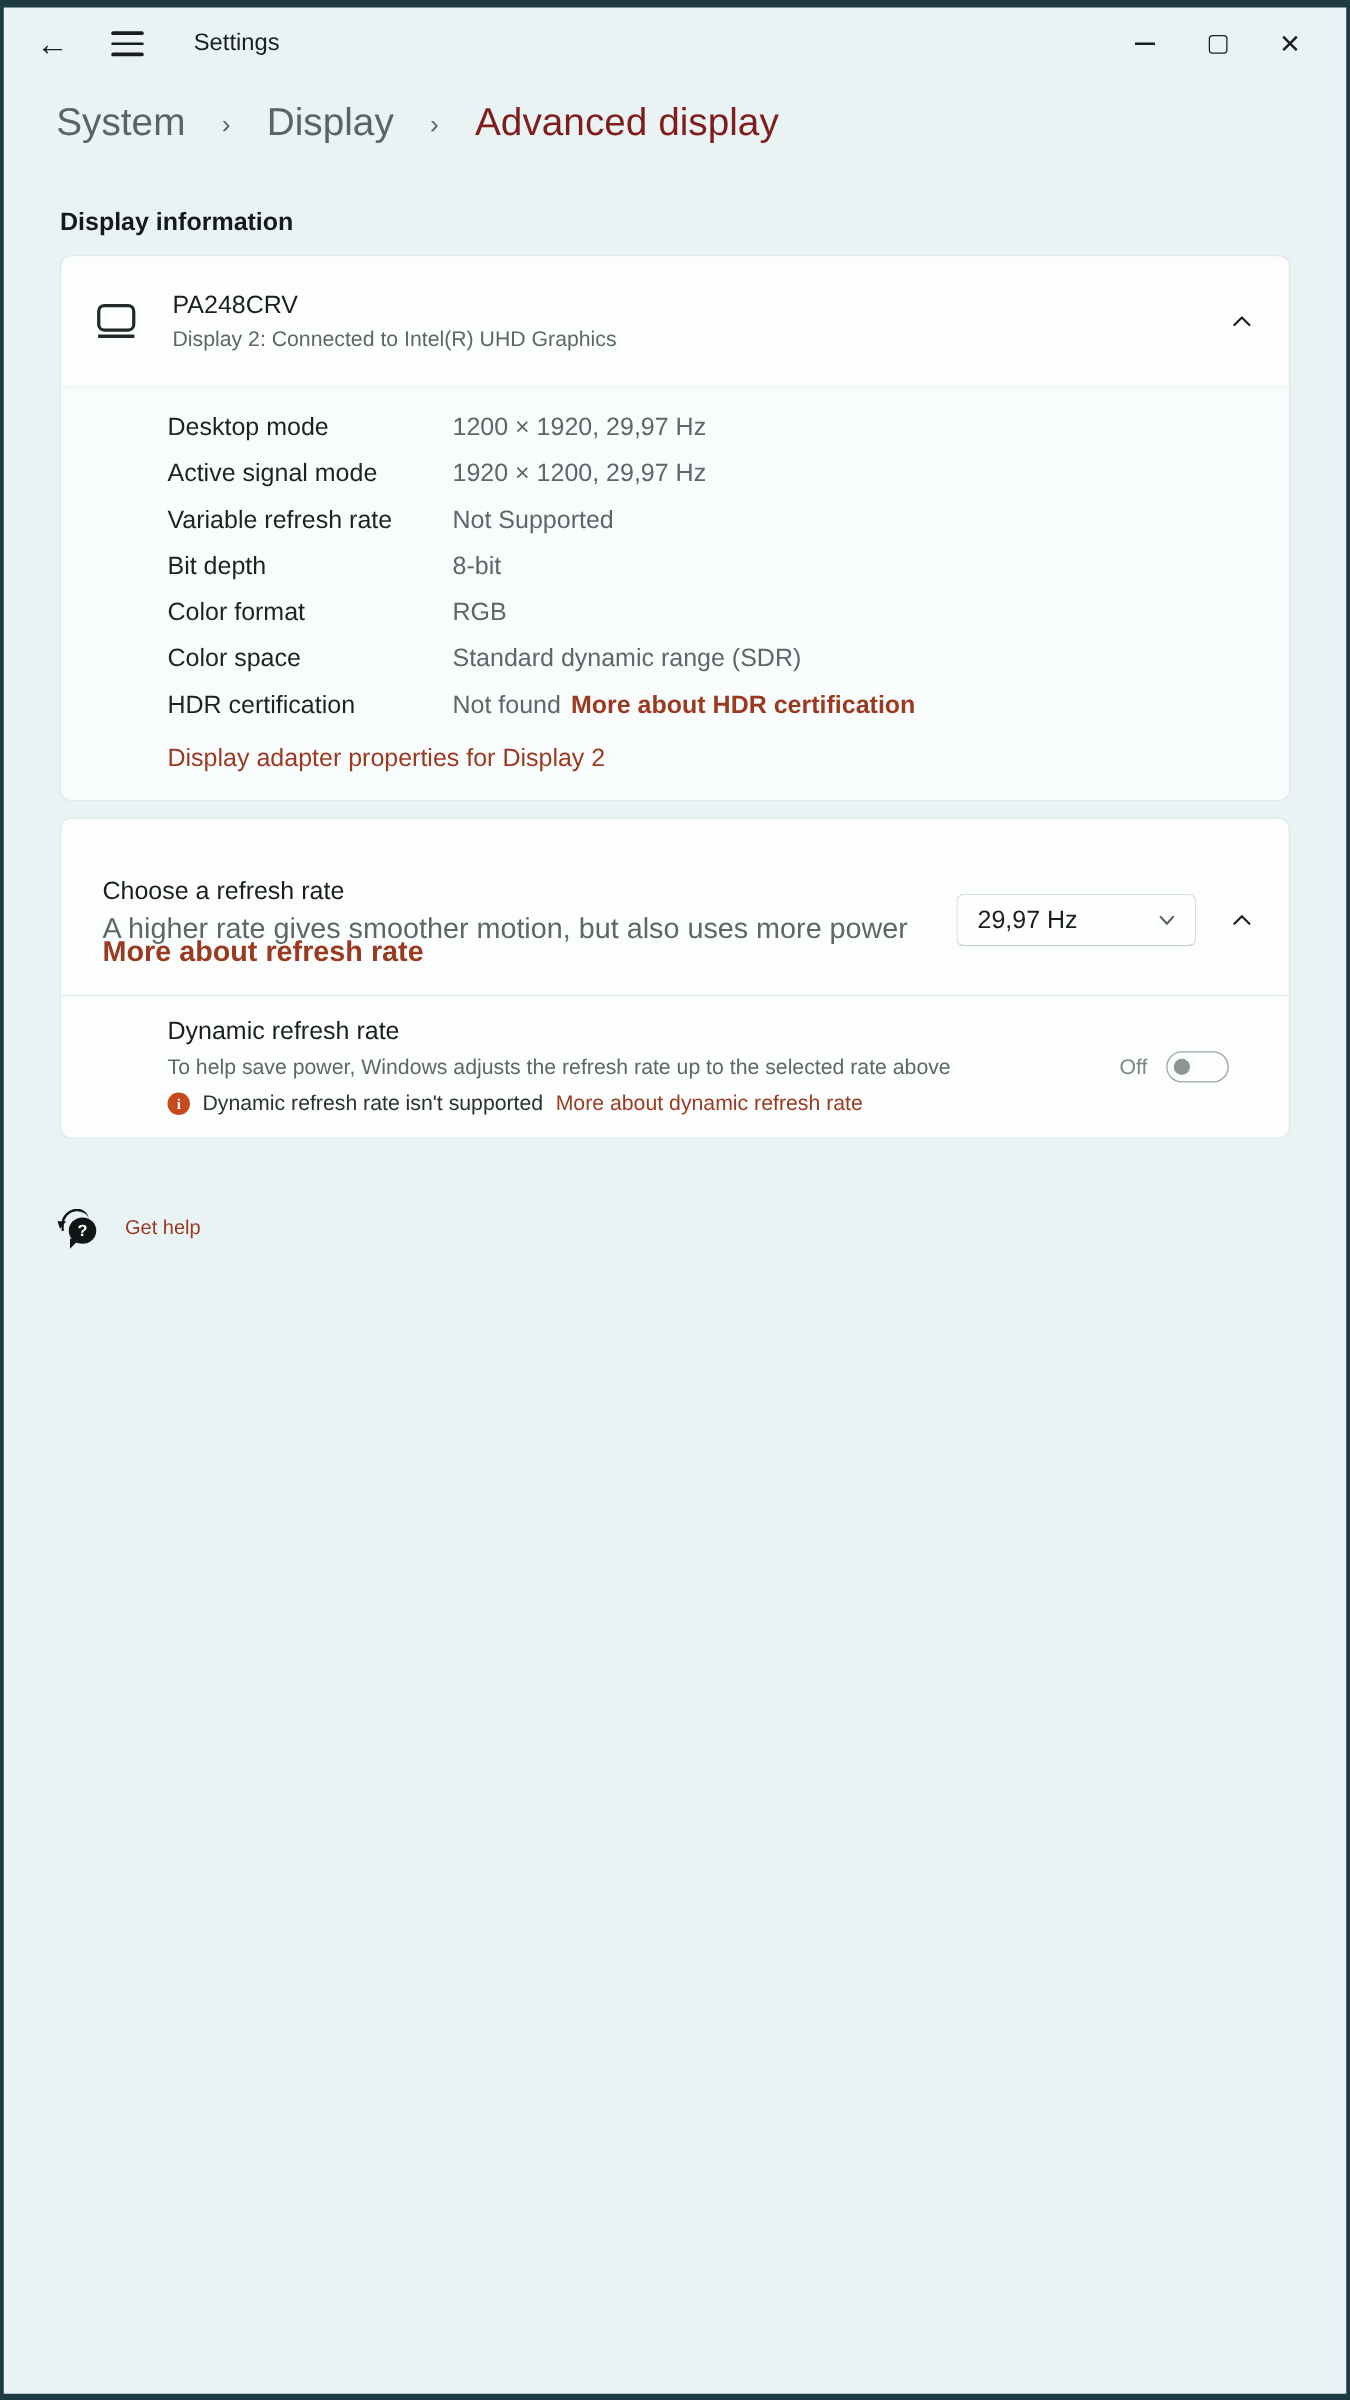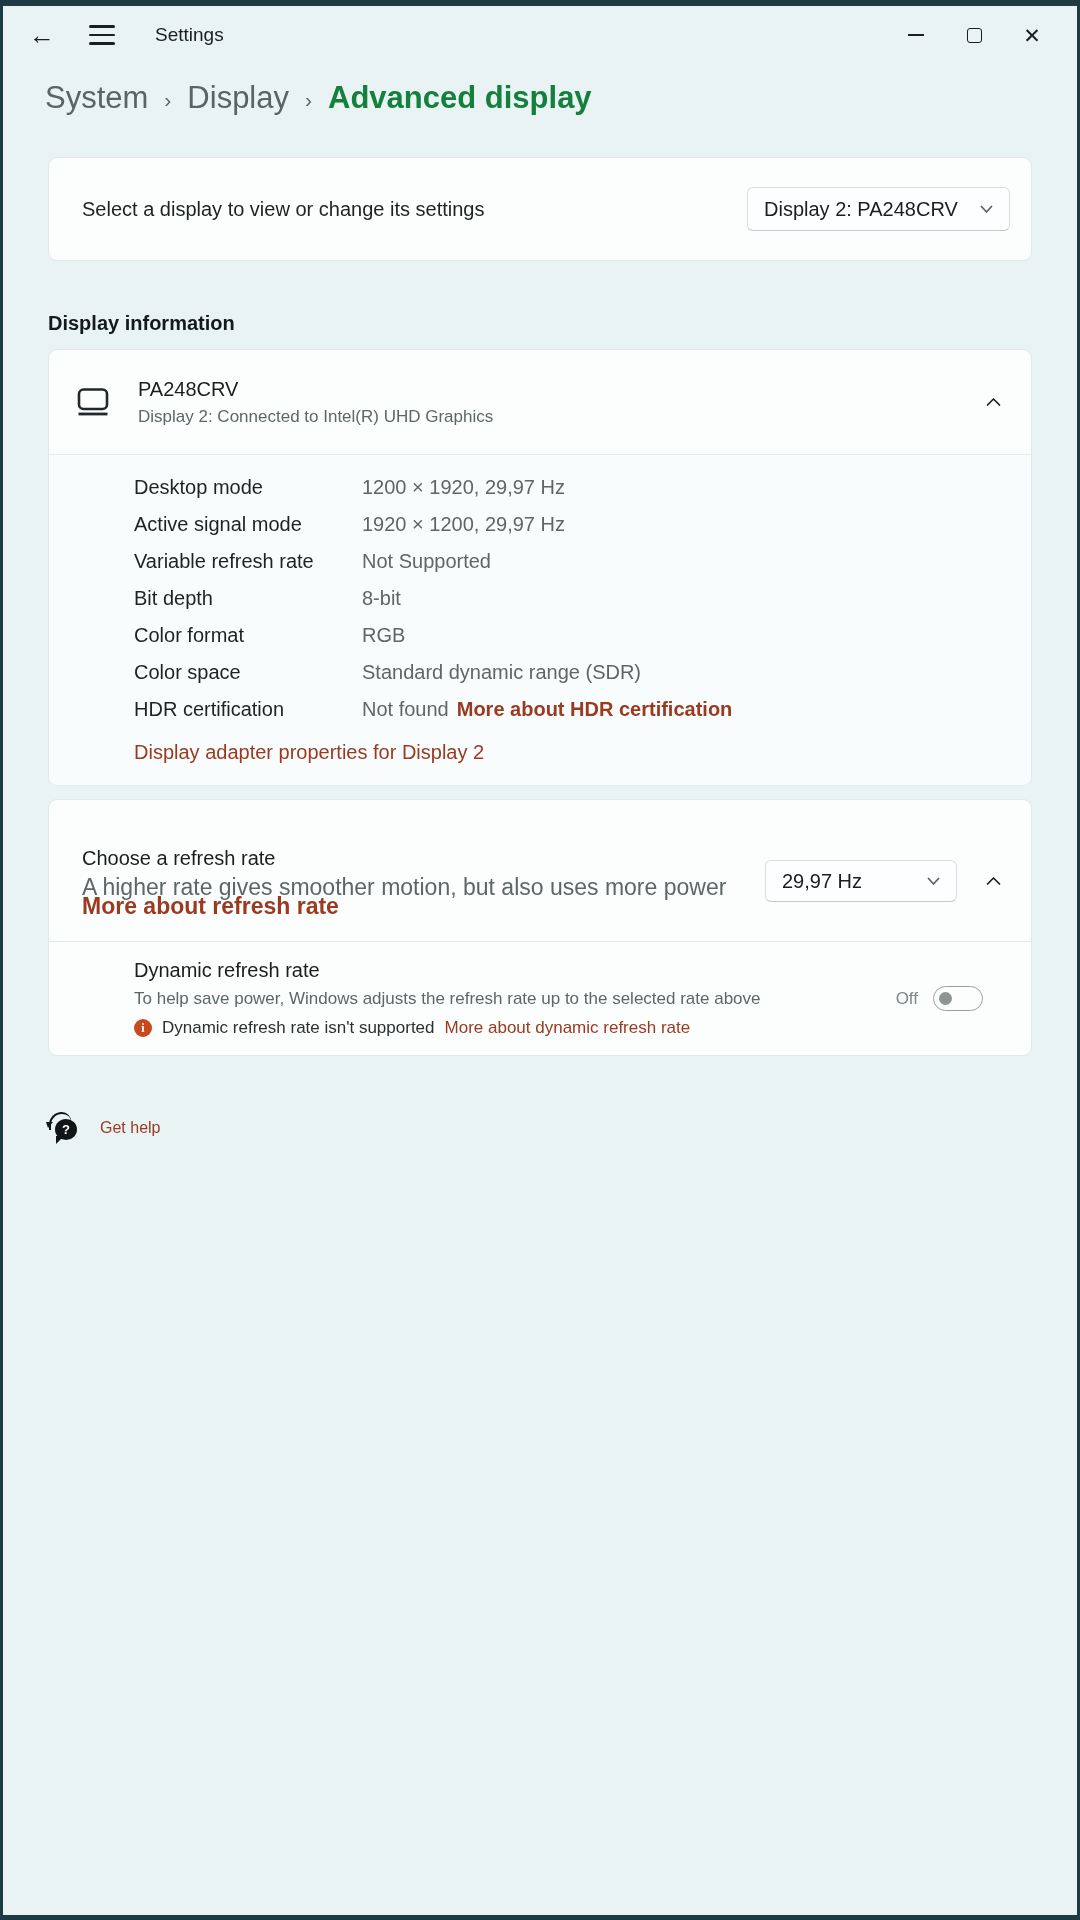--- a/index.html
+++ b/index.html
@@ -19,23 +19,23 @@
   .menu-btn{ margin-left:34px; width:26px; display:flex; flex-direction:column; gap:6px; }
   .menu-btn .bar{ height:2.6px; background:#1b1e1f; border-radius:2px; }
   .app-title{ margin-left:40px; font-size:19px; color:#1b1e1f; }
   .win-controls{ margin-left:auto; display:flex; align-items:center; height:100%; padding-right:16px; }
   .win-btn{ width:58px; height:100%; display:flex; align-items:center; justify-content:center; }
   .min-glyph{ width:16px; height:2px; background:#1b1e1f; }
   .max-glyph{ width:15px; height:15px; border:1.8px solid #1b1e1f; border-radius:3px; }
   .close-glyph{ font-size:21px; color:#1b1e1f; line-height:1; }
 
   
-  .breadcrumb{ display:flex; align-items:center; gap:16px; padding:16px 0 0 42px; font-size:31px; }
+  .breadcrumb{ display:flex; align-items:center; gap:29px; padding:16px 0 0 42px; font-size:31px; }
   .crumb{ color:#5b6465; }
-  .crumb.current{ color:#15803d; font-weight:700; }
+  .crumb.current{ color:#7f1d1d; font-weight:400; }
   .crumb-sep{ color:#5b6465; font-size:21px; padding-top:3px; }
 
   .content{ padding:0 45px; }
 
   
   .card{ background:#fcfefe; border:1px solid #e0e9ea; border-radius:9px; }
 
   .selector-card{ margin-top:41px; height:104px; display:flex; align-items:center;
     justify-content:space-between; padding:0 21px 0 33px; }
   .selector-label{ font-size:20px; color:#1e2223; }
@@ -136,29 +136,20 @@
   <div class="breadcrumb">
     <span class="crumb">System</span>
     <span class="crumb-sep">›</span>
     <span class="crumb">Display</span>
     <span class="crumb-sep">›</span>
     <span class="crumb current">Advanced display</span>
   </div>
 
   <div class="content">
 
-    <div class="card selector-card">
-      <span class="selector-label">Select a display to view or change its settings</span>
-      <div class="dropdown selector-dd">
-        <span>Display 2: PA248CRV</span>
-        <svg class="chev" width="13" height="9" viewBox="0 0 13 9">
-          <path d="M1.5 1.5 L6.5 7 L11.5 1.5" fill="none" stroke="#5a6263" stroke-width="1.7" stroke-linecap="round" stroke-linejoin="round"></path>
-        </svg>
-      </div>
-    </div>
 
     <h2 class="section-title">Display information</h2>
 
     <div class="card">
       <div class="expander-header">
         <span class="device-icon">
           <svg width="34" height="30" viewBox="0 0 34 30">
             <rect x="3" y="2.5" width="28" height="19.5" rx="4.5" fill="none" stroke="#22282a" stroke-width="2.6"></rect>
             <line x1="2.5" y1="27" x2="31.5" y2="27" stroke="#22282a" stroke-width="2.8"></line>
           </svg>

